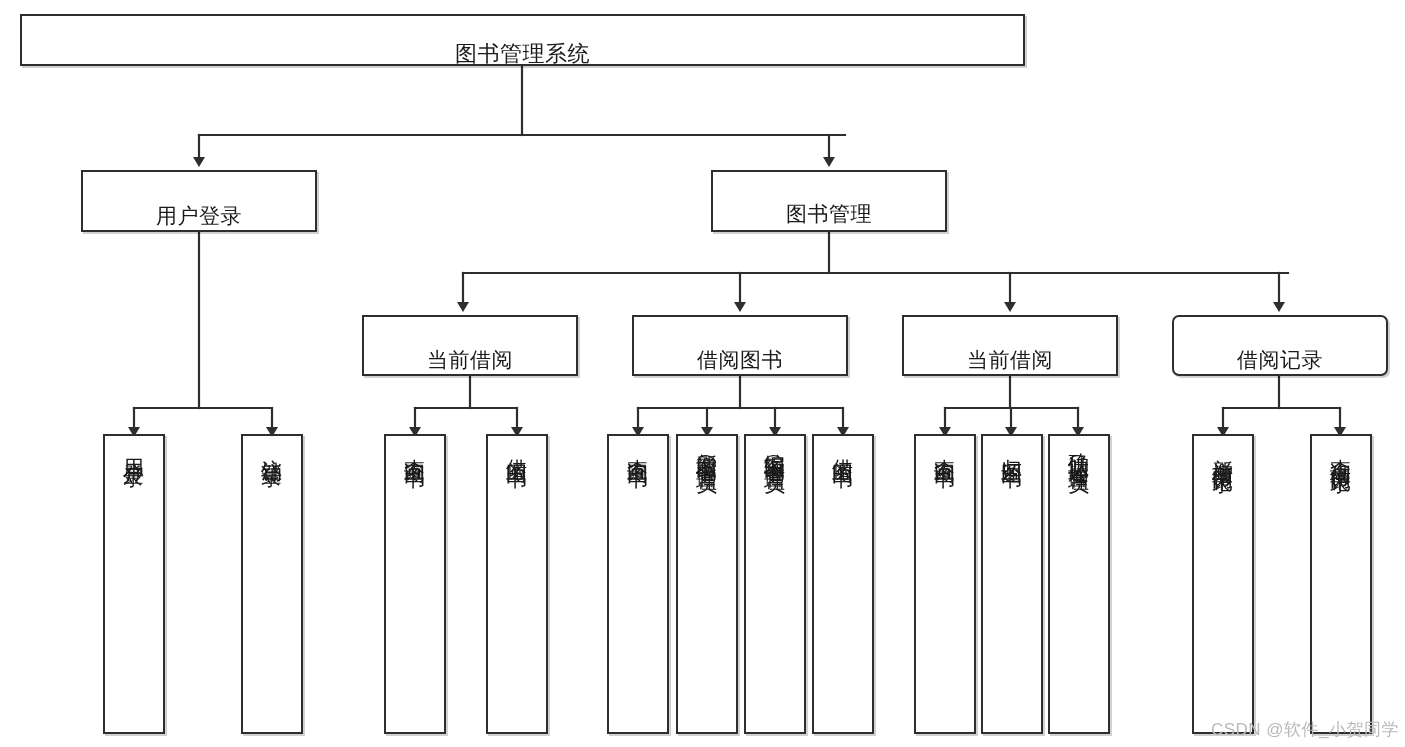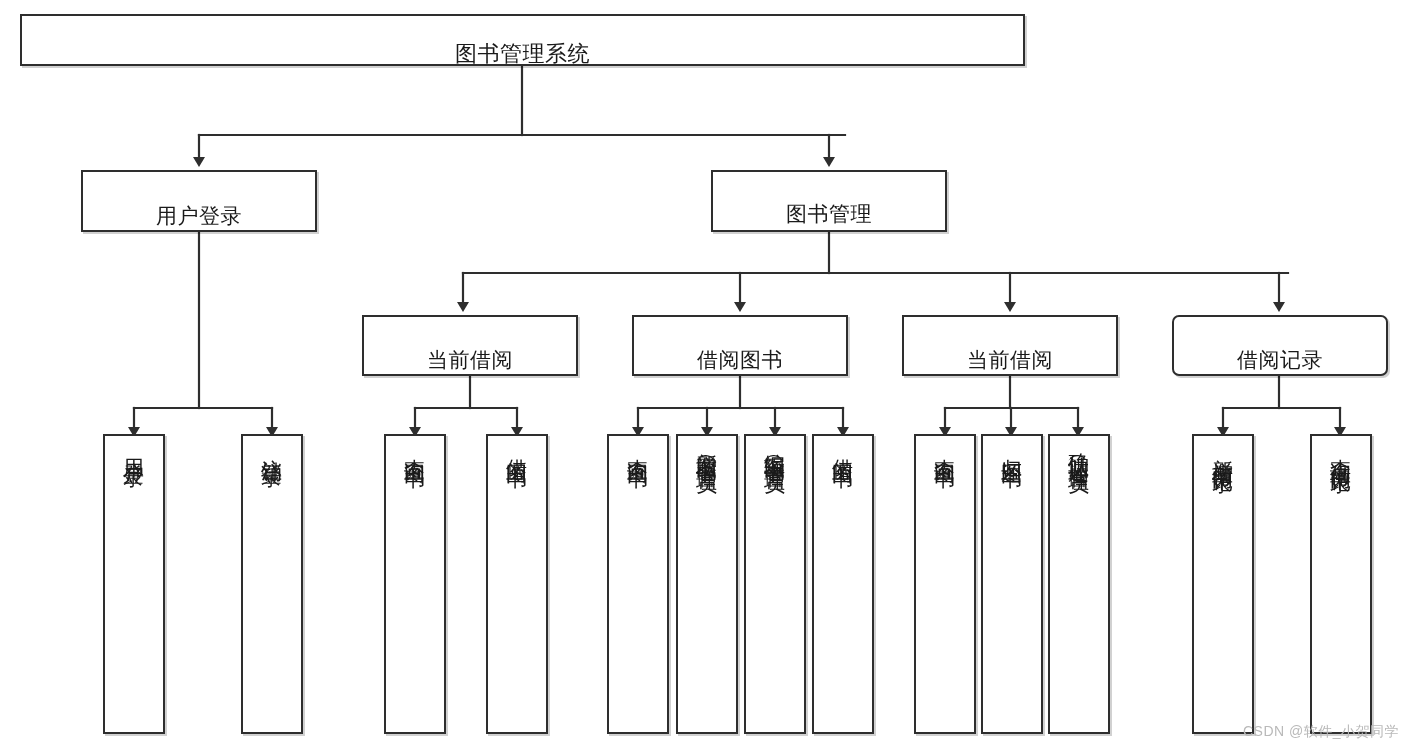--- a/index.html
+++ b/index.html
@@ -74,21 +74,21 @@
     letter-spacing: 3px;
     line-height: 1;
     padding-top: 6px;
     white-space: nowrap;
   }
   .leaf-box.mid .vtext { padding-top: 0; }
   .watermark {
     position: absolute;
     right: 6px;
     bottom: 6px;
-    font-size: 14px;
+    font-size: 17px;
     color: #b9b9b9;
     white-space: nowrap;
     letter-spacing: 0.5px;
   }
 </style>
 </head>
 <body>
 
 <div id="diagram-root">
 

